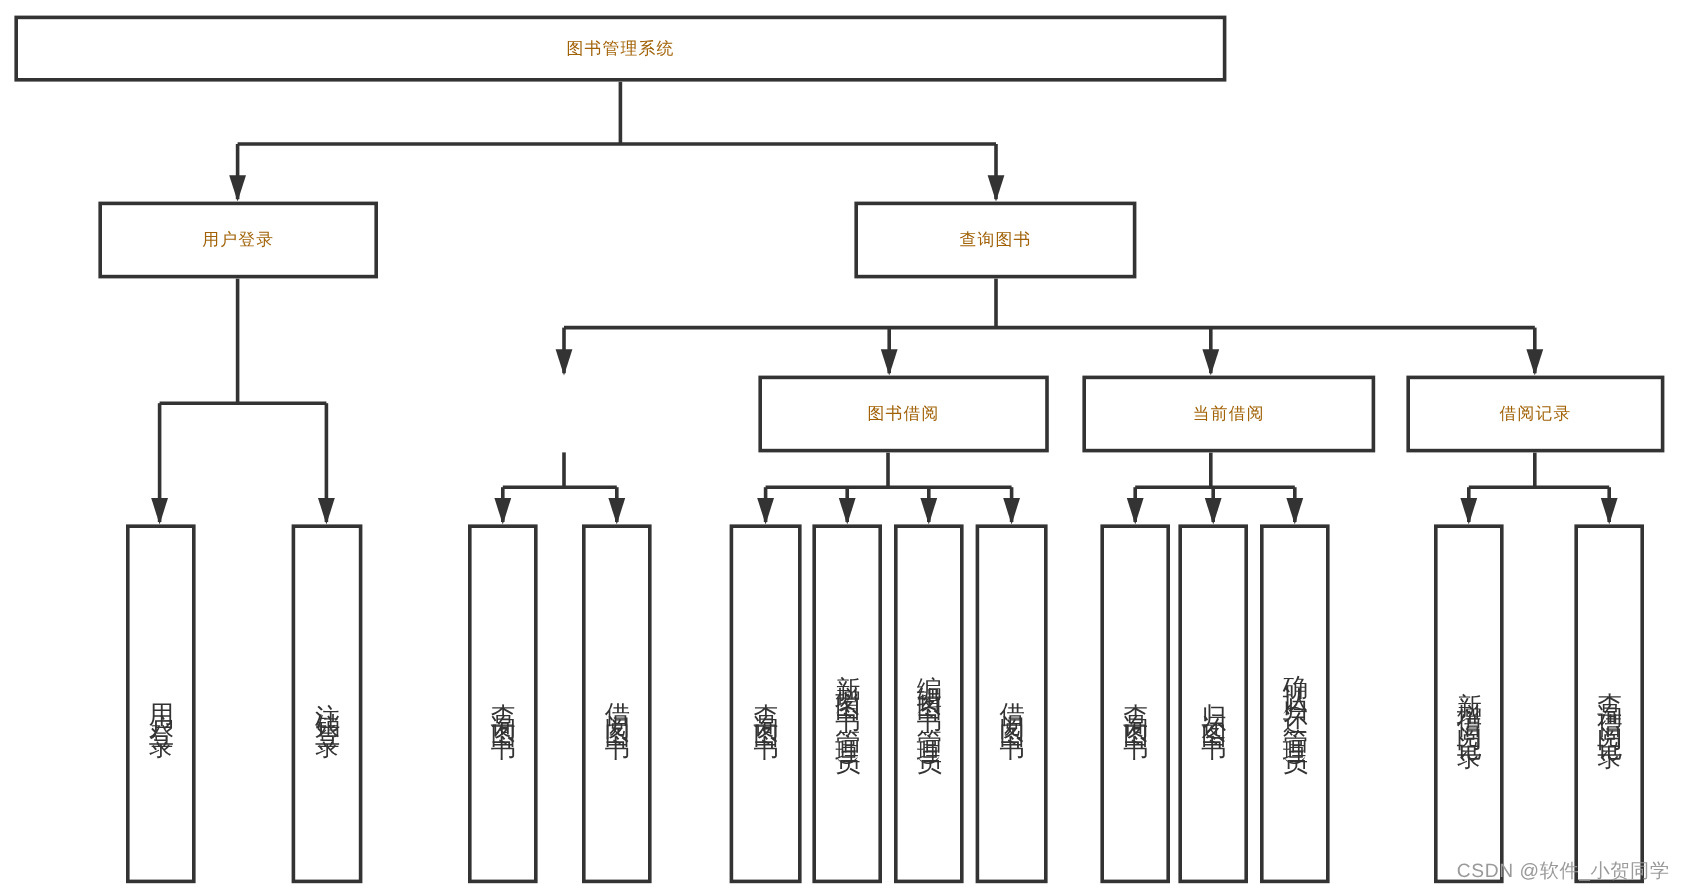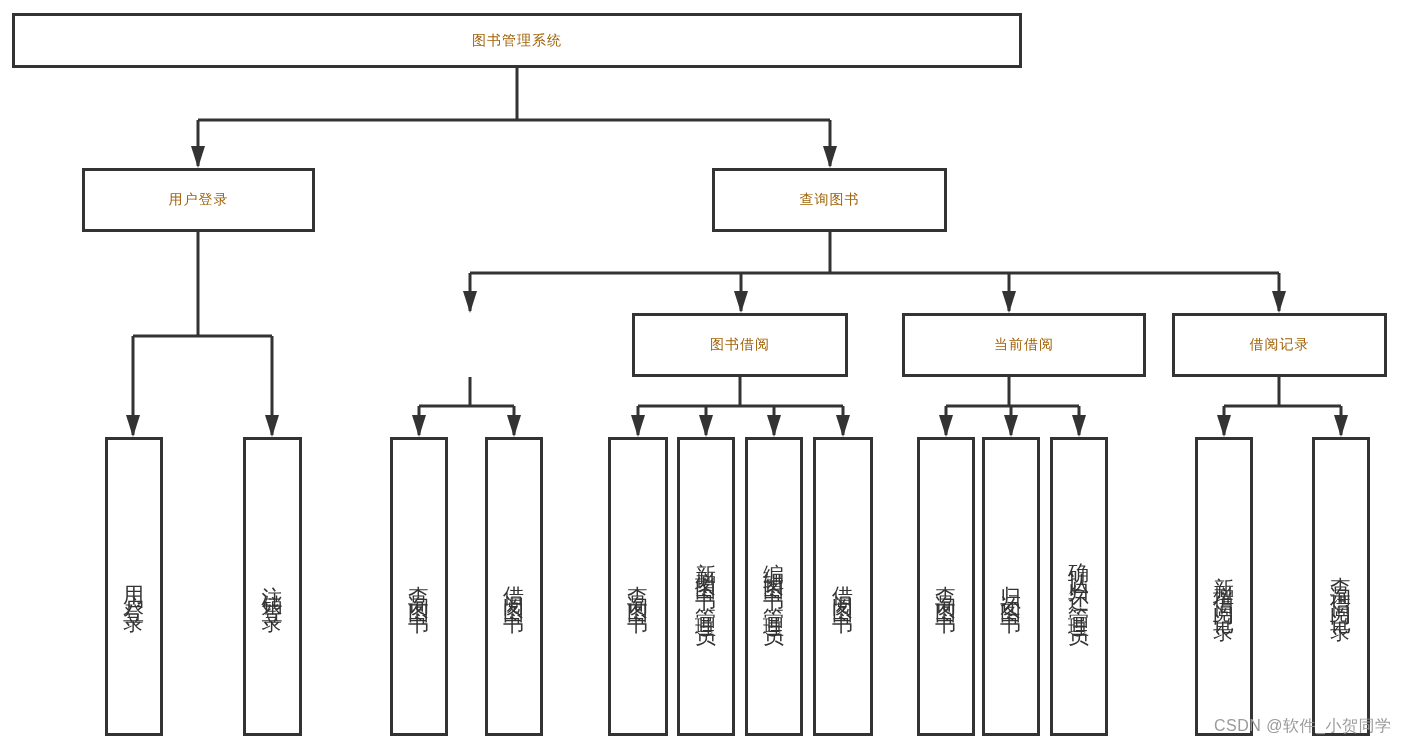--- a/index.html
+++ b/index.html
@@ -111,21 +111,21 @@
     <span class="hlabel">图书管理系统</span>
   </div>
 
   <div class="box" style="left:82px;top:168px;width:233px;height:64px;">
     <span class="hlabel">用户登录</span>
   </div>
   <div class="box" style="left:712px;top:168px;width:235px;height:64px;">
     <span class="hlabel">查询图书</span>
   </div>
 
-  <div class="box" style="left:632px;top:313px;width:216px;height:64px;">
+  <div class="box" style="left:632px;top:313px;width:242px;height:64px;">
     <span class="hlabel">图书借阅</span>
   </div>
   <div class="box" style="left:902px;top:313px;width:244px;height:64px;">
     <span class="hlabel">当前借阅</span>
   </div>
   <div class="box" style="left:1172px;top:313px;width:215px;height:64px;">
     <span class="hlabel">借阅记录</span>
   </div>
 
   <div class="box leaf" style="left:105px;top:437px;width:58px;height:299px;">

